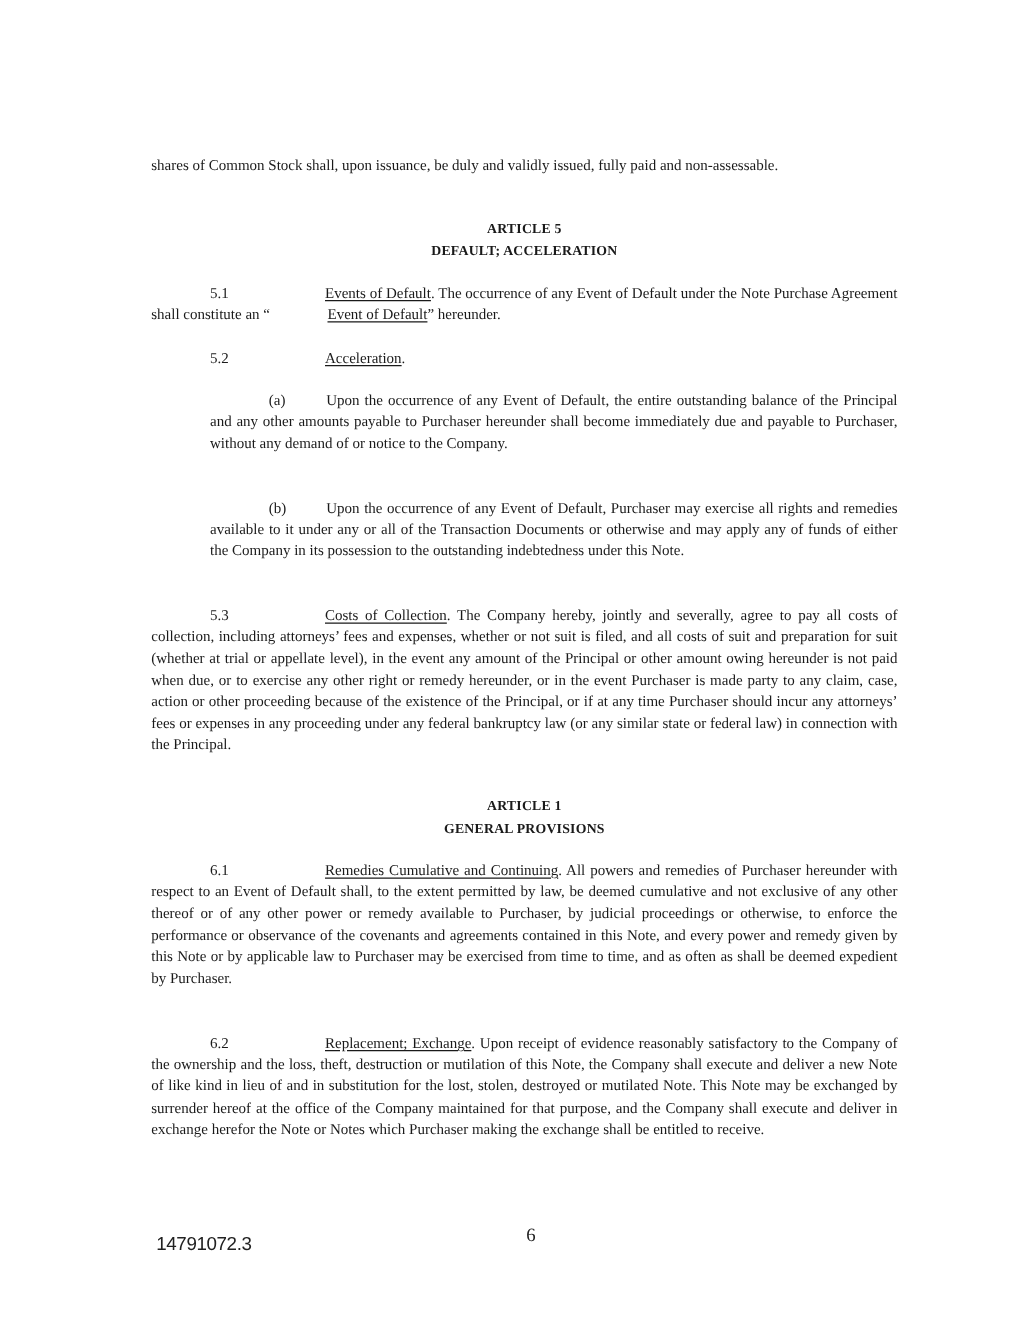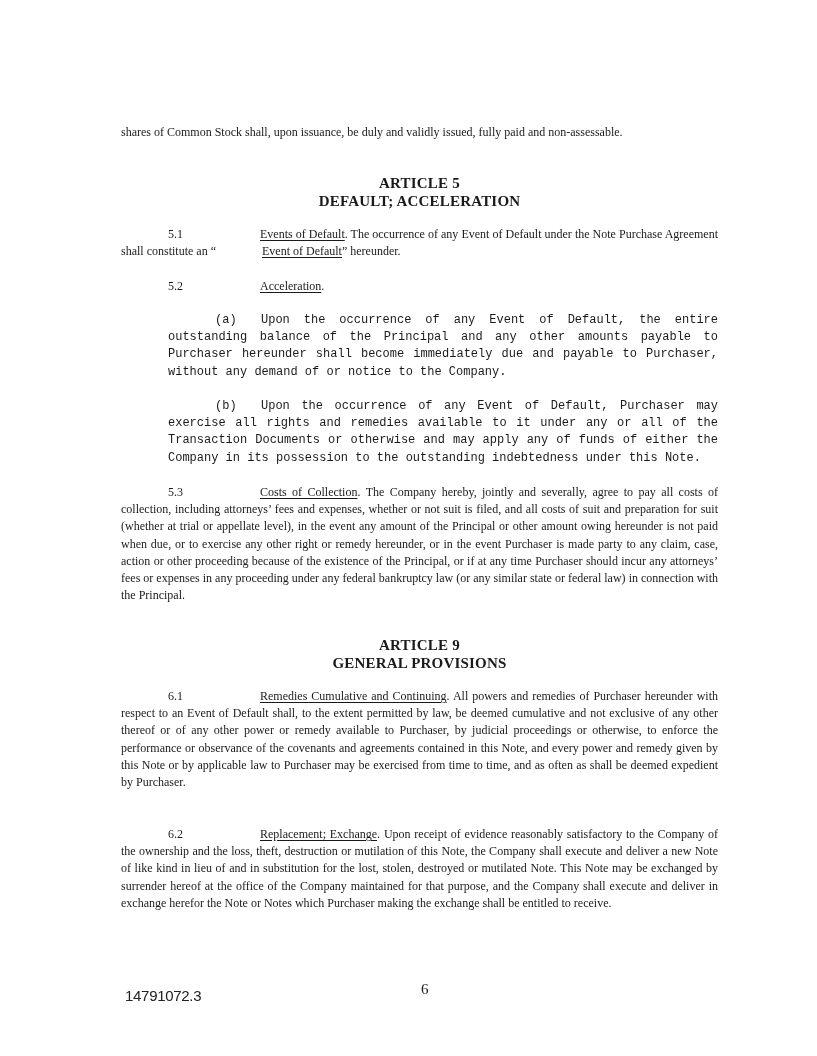--- a/index.html
+++ b/index.html
@@ -1,25 +1,25 @@
 <!DOCTYPE html>
 <html><head>
 <meta charset="utf-8">
 <style>
   html, body { margin: 0; padding: 0; background: #ffffff; }
   body { width: 817px; height: 1056px; position: relative; overflow: hidden;
          font-family: "Liberation Serif", "DejaVu Serif", serif; color: #1a1a1a; }
   .page { position: absolute; left: 121px; top: 0; width: 597px; }
   .p { font-size: 12px; line-height: 17.2px; text-align: justify; margin: 0; position: absolute; left: 0; width: 597px; }
-  .p.sub { left: 47px; width: 550px; font-family: Liberation Mono, monospace; }
+  .p.sub { left: 47px; width: 550px; }
   .indent { display: inline-block; width: 47px; }
   .num { display: inline-block; width: 46px; }
   .u { text-decoration: underline; text-underline-offset: 2px; margin-left: 46px; }
   .heading { position: absolute; left: 0; width: 597px; text-align: center; font-weight: bold;
-             font-size: 15px; line-height: 17.5px; margin: 0; letter-spacing: 0.2px; }
+             font-size: 11px; line-height: 17.5px; margin: 0; letter-spacing: 0.2px; }
   .footer-id { position: absolute; left: 125px; top: 987px; font-size: 15px; font-family: "Liberation Sans", sans-serif; letter-spacing: -0.3px; color: #222; }
   .footer-page { position: absolute; left: 421px; top: 981px; font-size: 15px; color: #222; }
 </style>
 </head>
 <body>
 
 <div class="page">
 
   <p class="p" style="top:124px;">
     <span>shares of Common Stock shall, upon issuance, be duly and validly issued, fully paid and non-assessable.</span>
@@ -41,21 +41,21 @@
   </p>
 
   <p class="p sub" style="top:398px;">
     <span class="indent"></span><span class="num">(b)</span><span>Upon the occurrence of any Event of Default, Purchaser may exercise all rights and remedies available to it under any or all of the Transaction Documents or otherwise and may apply any of funds of either the Company in its possession to the outstanding indebtedness under this Note.</span>
   </p>
 
   <p class="p" style="top:484px;">
     <span class="indent"></span><span class="num">5.3</span><span class="u">Costs of Collection</span><span>. The Company hereby, jointly and severally, agree to pay all costs of collection, including attorneys’ fees and expenses, whether or not suit is filed, and all costs of suit and preparation for suit (whether at trial or appellate level), in the event any amount of the Principal or other amount owing hereunder is not paid when due, or to exercise any other right or remedy hereunder, or in the event Purchaser is made party to any claim, case, action or other proceeding because of the existence of the Principal, or if at any time Purchaser should incur any attorneys’ fees or expenses in any proceeding under any federal bankruptcy law (or any similar state or federal law) in connection with the Principal.</span>
   </p>
 
-  <div class="heading" style="top:637px;">ARTICLE 9</div>
+  <div class="heading" style="top:637px;">ARTICLE 1</div>
   <div class="heading" style="top:655px;">GENERAL PROVISIONS</div>
 
   <p class="p" style="top:688px;">
     <span class="indent"></span><span class="num">6.1</span><span class="u">Remedies Cumulative and Continuing</span><span>. All powers and remedies of Purchaser hereunder with respect to an Event of Default shall, to the extent permitted by law, be deemed cumulative and not exclusive of any other thereof or of any other power or remedy available to Purchaser, by judicial proceedings or otherwise, to enforce the performance or observance of the covenants and agreements contained in this Note, and every power and remedy given by this Note or by applicable law to Purchaser may be exercised from time to time, and as often as shall be deemed expedient by Purchaser.</span>
   </p>
 
   <p class="p" style="top:826px;">
     <span class="indent"></span><span class="num">6.2</span><span class="u">Replacement; Exchange</span><span>. Upon receipt of evidence reasonably satisfactory to the Company of the ownership and the loss, theft, destruction or mutilation of this Note, the Company shall execute and deliver a new Note of like kind in lieu of and in substitution for the lost, stolen, destroyed or mutilated Note. This Note may be exchanged by surrender hereof at the office of the Company maintained for that purpose, and the Company shall execute and deliver in exchange herefor the Note or Notes which Purchaser making the exchange shall be entitled to receive.</span>
   </p>
 </div>

